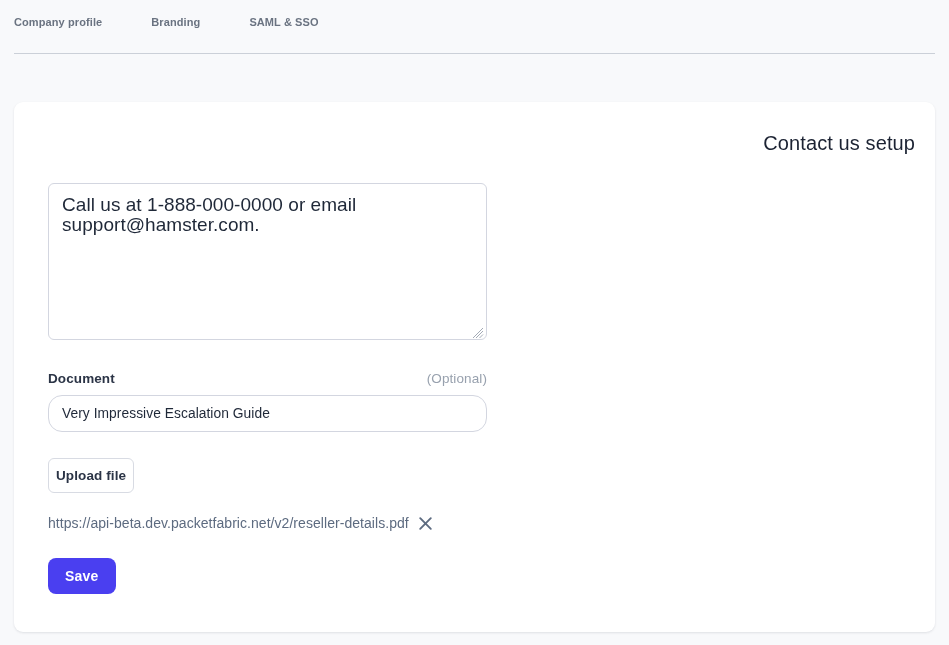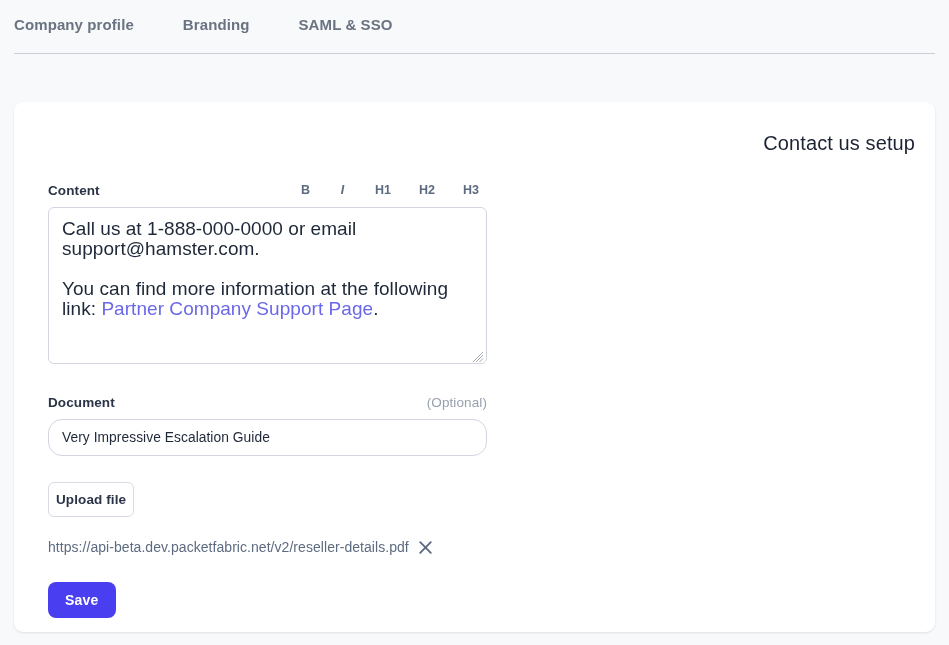--- a/index.html
+++ b/index.html
@@ -29,21 +29,21 @@
     left: 14px;
     right: 14px;
     top: 53px;
     height: 1px;
     background: #cbd0d8;
   }
   .tab {
     position: relative;
     padding: 16px 0 17px 0;
     margin-right: 49px;
-    font-size: 15px;
+    font-size: 11px;
     font-weight: bold;
     color: #6a7381;
     cursor: pointer;
     white-space: nowrap;
     letter-spacing: 0.1px;
   }
   .tab:last-child { margin-right: 0; }
   .tab.active {
     color: #1c2333;
   }
@@ -233,34 +233,23 @@
   <div class="tab">
     <span>SAML &amp; SSO</span>
   </div>
 </div>
 
 <div class="card">
 
   <h1 class="card-title">Contact us setup</h1>
 
   <div class="field">
-    <div class="field-header">
-      <span class="field-label">Content</span>
-      <div class="rte-toolbar">
-        <span class="rte-btn">B</span>
-        <span class="rte-btn italic">I</span>
-        <span class="rte-btn">H1</span>
-        <span class="rte-btn">H2</span>
-        <span class="rte-btn">H3</span>
-      </div>
-    </div>
 
     <div class="rte-area">
       <p>Call us at 1-888-000-0000 or email support@hamster.com.</p>
-      <p><span>You can find more information at the following link: </span><a class="rte-link">Partner Company Support Page</a><span>.</span></p>
       <span class="resize-grip">
         <svg width="12" height="12" viewBox="0 0 12 12" aria-hidden="true">
           <path d="M11 4 L4 11 M11 7.5 L7.5 11 M11 1 L1 11" stroke="#9aa1ae" stroke-width="0.9" fill="none"></path>
         </svg>
       </span>
     </div>
   </div>
 
   <div class="field doc-field">
     <div class="field-header">

